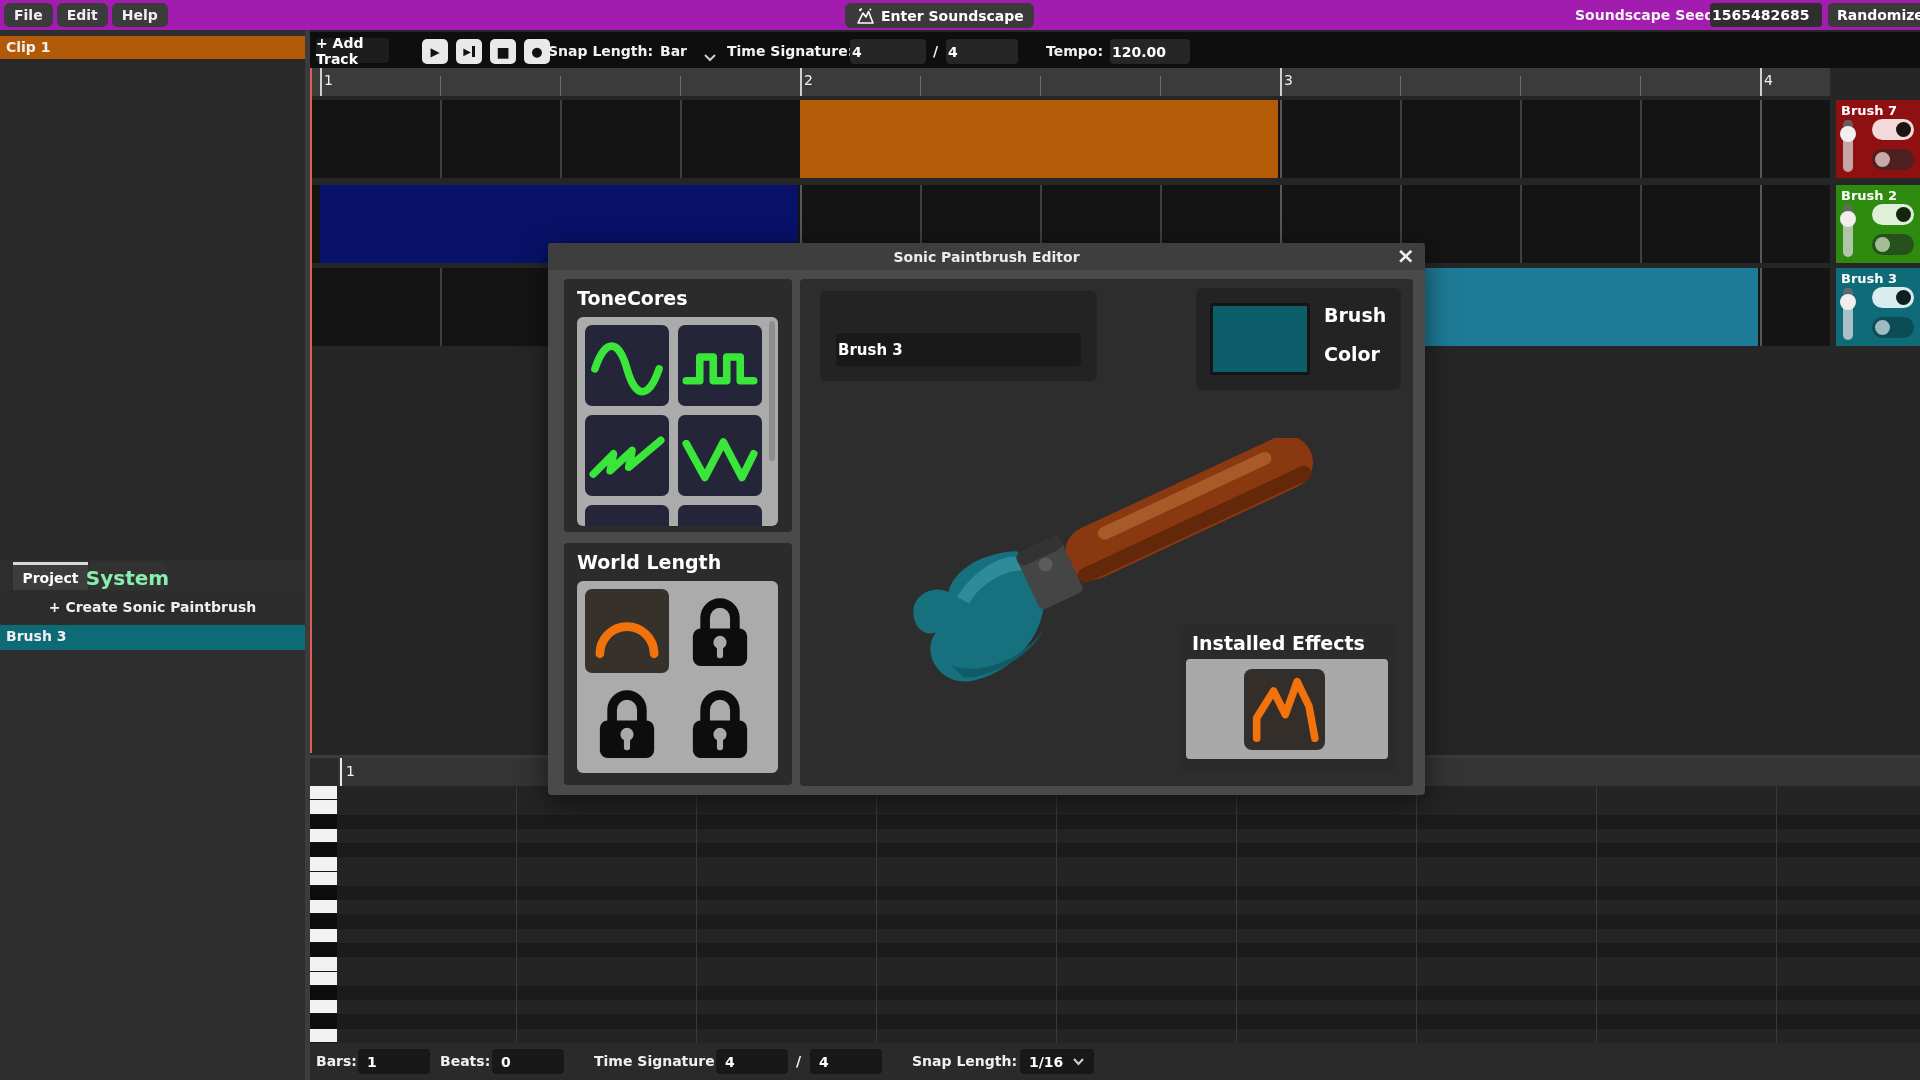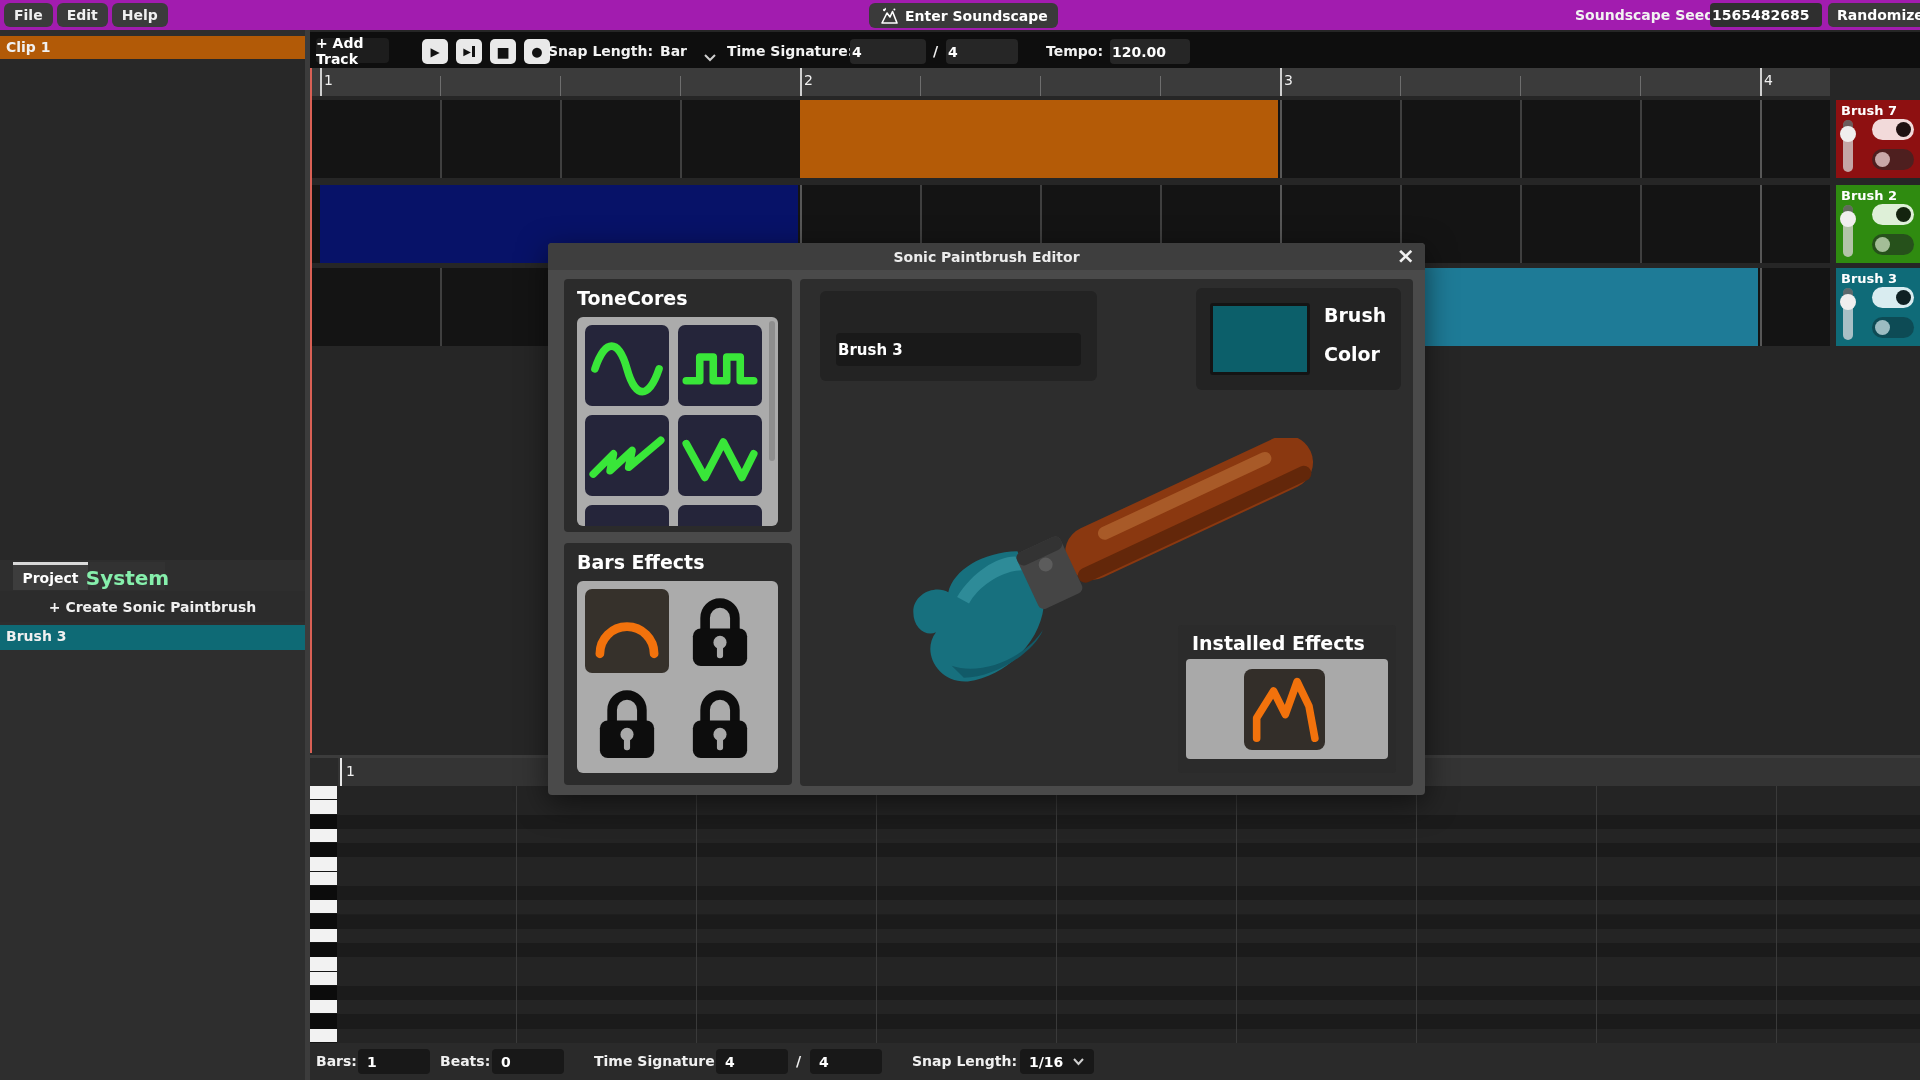--- a/index.html
+++ b/index.html
@@ -51,21 +51,21 @@
 
 <div id="app">
 
   <div class="abs" id="menubar">
     <div id="menu-left" class="abs" style="left:4px;top:3px;display:flex;gap:4px;">
         <div style="background: rgb(59, 59, 59); border-radius: 6px; height: 24px; padding: 0px 10px; display: flex; align-items: center; font-size: 14px;">File</div>
         <div style="background: rgb(59, 59, 59); border-radius: 6px; height: 24px; padding: 0px 10px; display: flex; align-items: center; font-size: 14px;">Edit</div>
         <div style="background: rgb(59, 59, 59); border-radius: 6px; height: 24px; padding: 0px 10px; display: flex; align-items: center; font-size: 14px;">Help</div>
       </div>
 
-    <div class="abs btn" style="left:845px;top:3px;height:25px;padding:0 10px;gap:6px;margin-left:24px;">
+    <div class="abs btn" style="left:845px;top:3px;height:25px;padding:0 10px;gap:6px;">
       <span style="display:flex;">
         <svg width="20" height="18" viewBox="0 0 20 18">
           <path d="M3,16 L8,6 L11,10 L13.5,4.5 L18,16 Z" fill="none" stroke="#fff" stroke-width="1.6" stroke-linejoin="round"></path>
           <circle cx="5.2" cy="3" r="1.2" fill="#fff"></circle>
             <path d="M6.3,3 V0.9" stroke="#fff" stroke-width="1"></path>
           <circle cx="15.4" cy="2.6" r="1" fill="#fff"></circle>
         </svg>
       </span>
       <span>Enter Soundscape</span>
     </div>
@@ -241,21 +241,21 @@
               <path d="M8,34 L30,74 L52,32 L74,74 L88,46" fill="none" stroke="#39e639" stroke-width="9" stroke-linecap="round" stroke-linejoin="round"></path>
             </svg></div>
           <div style="position: absolute; left: 8px; top: 188px; width: 84px; height: 81px; background: rgb(37, 37, 58); border-radius: 7px;"><svg width="100%" height="100%" viewBox="0 0 96 96"></svg></div>
           <div style="position: absolute; left: 101px; top: 188px; width: 84px; height: 81px; background: rgb(37, 37, 58); border-radius: 7px;"><svg width="100%" height="100%" viewBox="0 0 96 96">
               <circle cx="48" cy="66" r="36" fill="#0b0b0b"></circle>
             </svg></div>
         </div>
     </div>
 
     <div class="abs mpanel" style="left:16px;top:300px;width:228px;height:242px;">
-      <div class="panel-title" style="padding:8px 0 0 13px;">Bars Effects</div>
+      <div class="panel-title" style="padding:8px 0 0 13px;">World Length</div>
       <div class="abs" id="world-grid" style="left:13px;top:38px;width:201px;height:192px;background:#ababab;border-radius:6px;overflow:hidden;">
           <div style="position: absolute; left: 8px; top: 8px; width: 84px; height: 84px; background: rgb(54, 49, 43); border-radius: 7px;"><svg width="100%" height="100%" viewBox="0 0 96 96">
               <path d="M17,74 A31,31 0 0 1 79,74" fill="none" stroke="#f2720c" stroke-width="10" stroke-linecap="round"></path>
             </svg></div>
           <div style="position: absolute; left: 101px; top: 8px; width: 84px; height: 84px; background: transparent; border-radius: 7px;"><svg width="100%" height="100%" viewBox="0 0 96 96">
               <path d="M31,47 V33 a17,17 0 0 1 34,0 V47" fill="none" stroke="#0d0d0d" stroke-width="11"></path>
               <rect x="17" y="45" width="62" height="43" rx="9" fill="#0d0d0d"></rect>
               <circle cx="48" cy="61" r="7.5" fill="#a9a9a9"></circle>
               <rect x="44.5" y="64" width="7" height="15" rx="3" fill="#a9a9a9"></rect>
             </svg></div>

